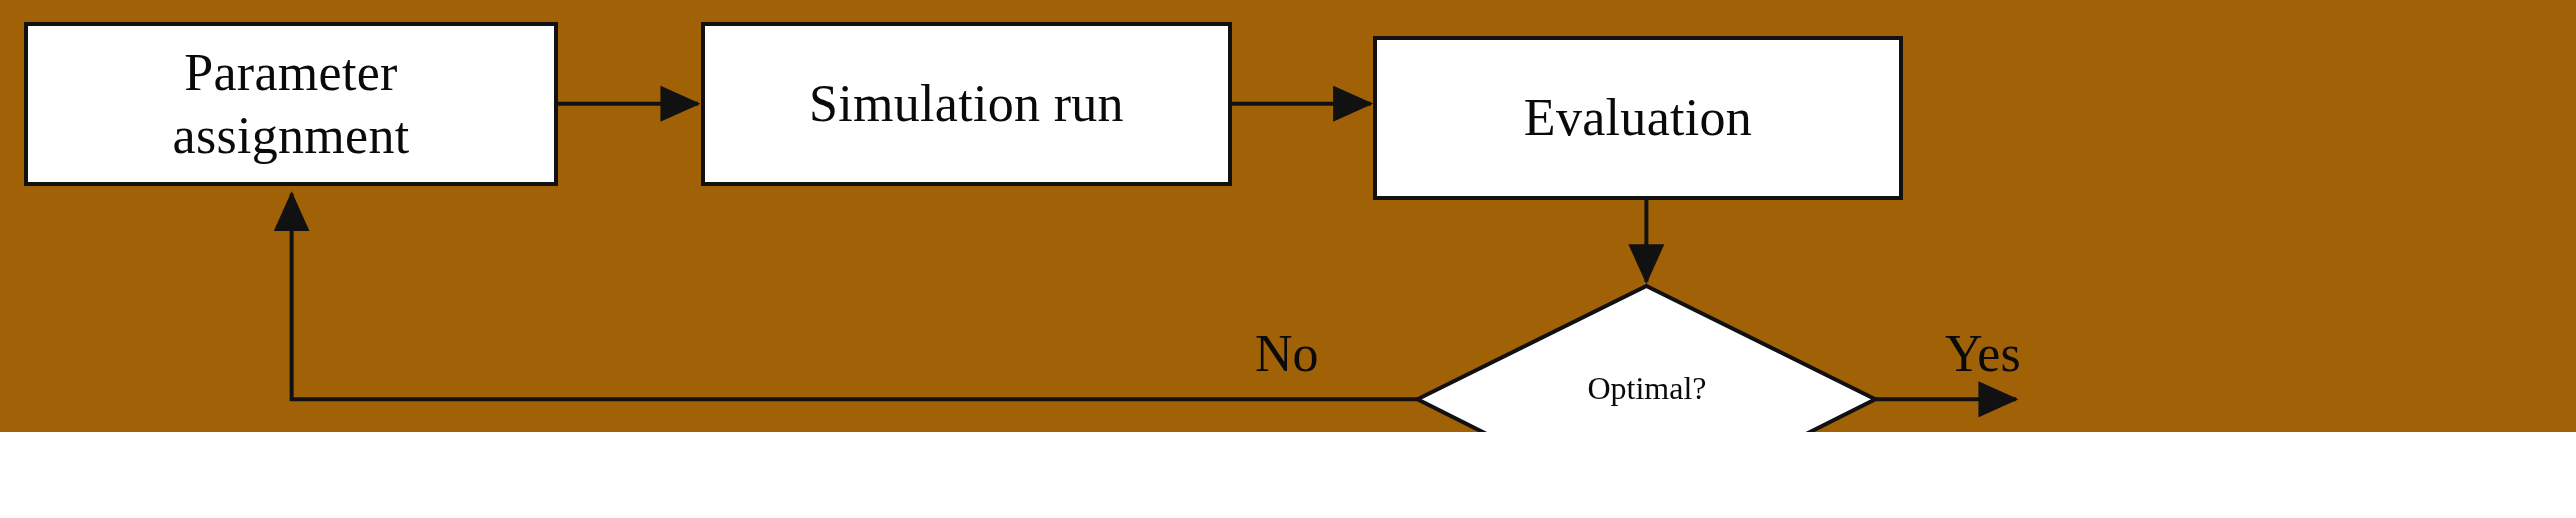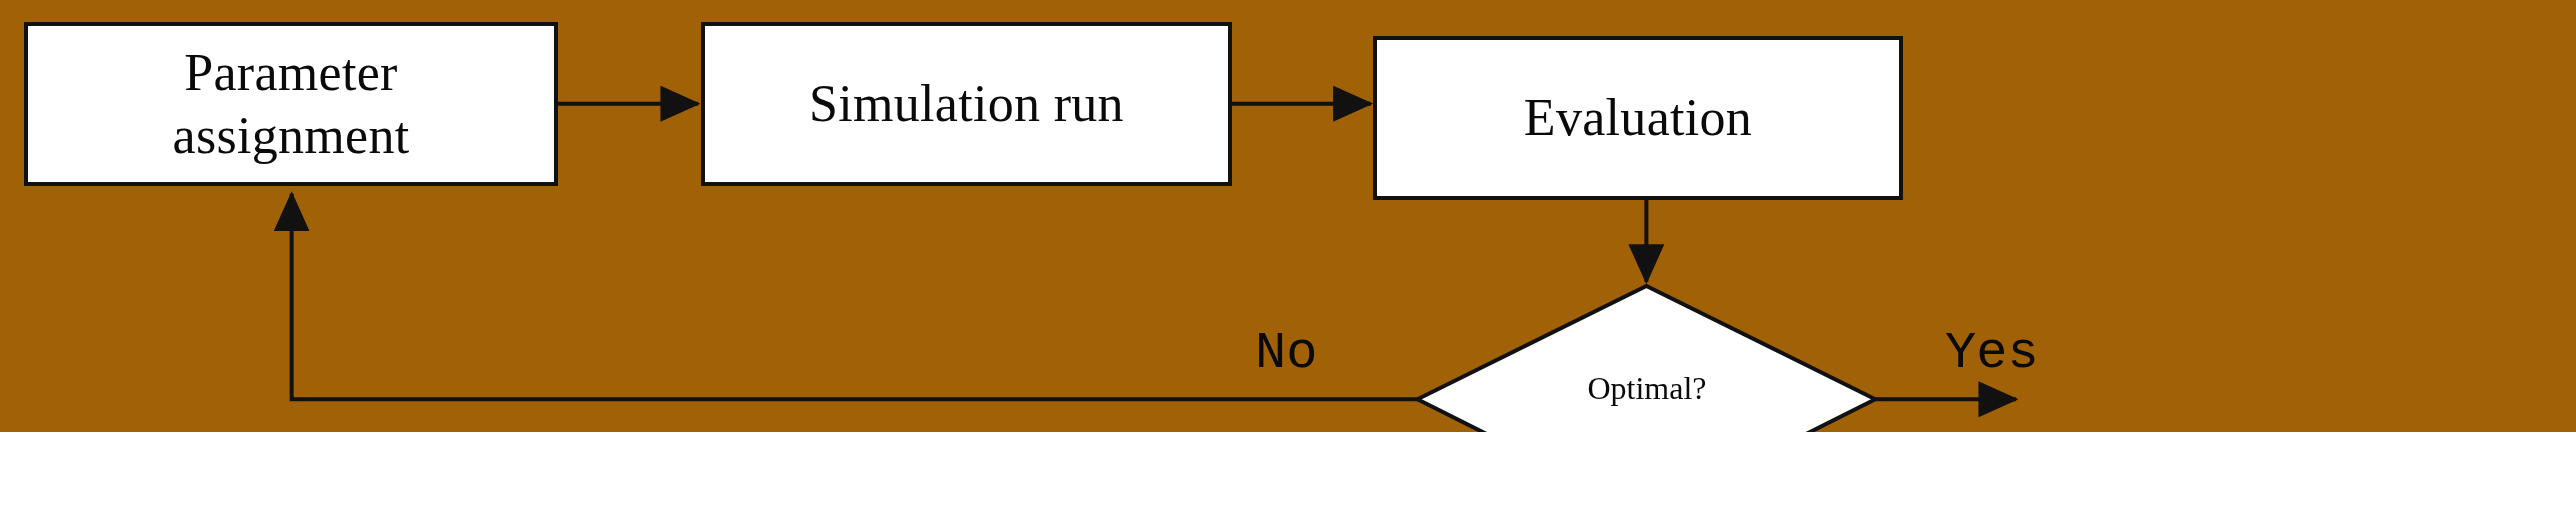--- a/index.html
+++ b/index.html
@@ -47,21 +47,21 @@
     position: absolute;
     font-family: "Liberation Serif", "DejaVu Serif", serif;
     font-size: 32px;
     line-height: 1;
     color: #0a0a0a;
     text-align: center;
     white-space: nowrap;
   }
   .edge-label {
     position: absolute;
-    font-family: Liberation Mono, monospace;
+    font-family: Liberation Serif, serif;
     font-size: 52px;
     line-height: 1;
     color: #0a0a0a;
     white-space: nowrap;
     text-align: right;
   }
 </style>
 </head>
 <body>
 

